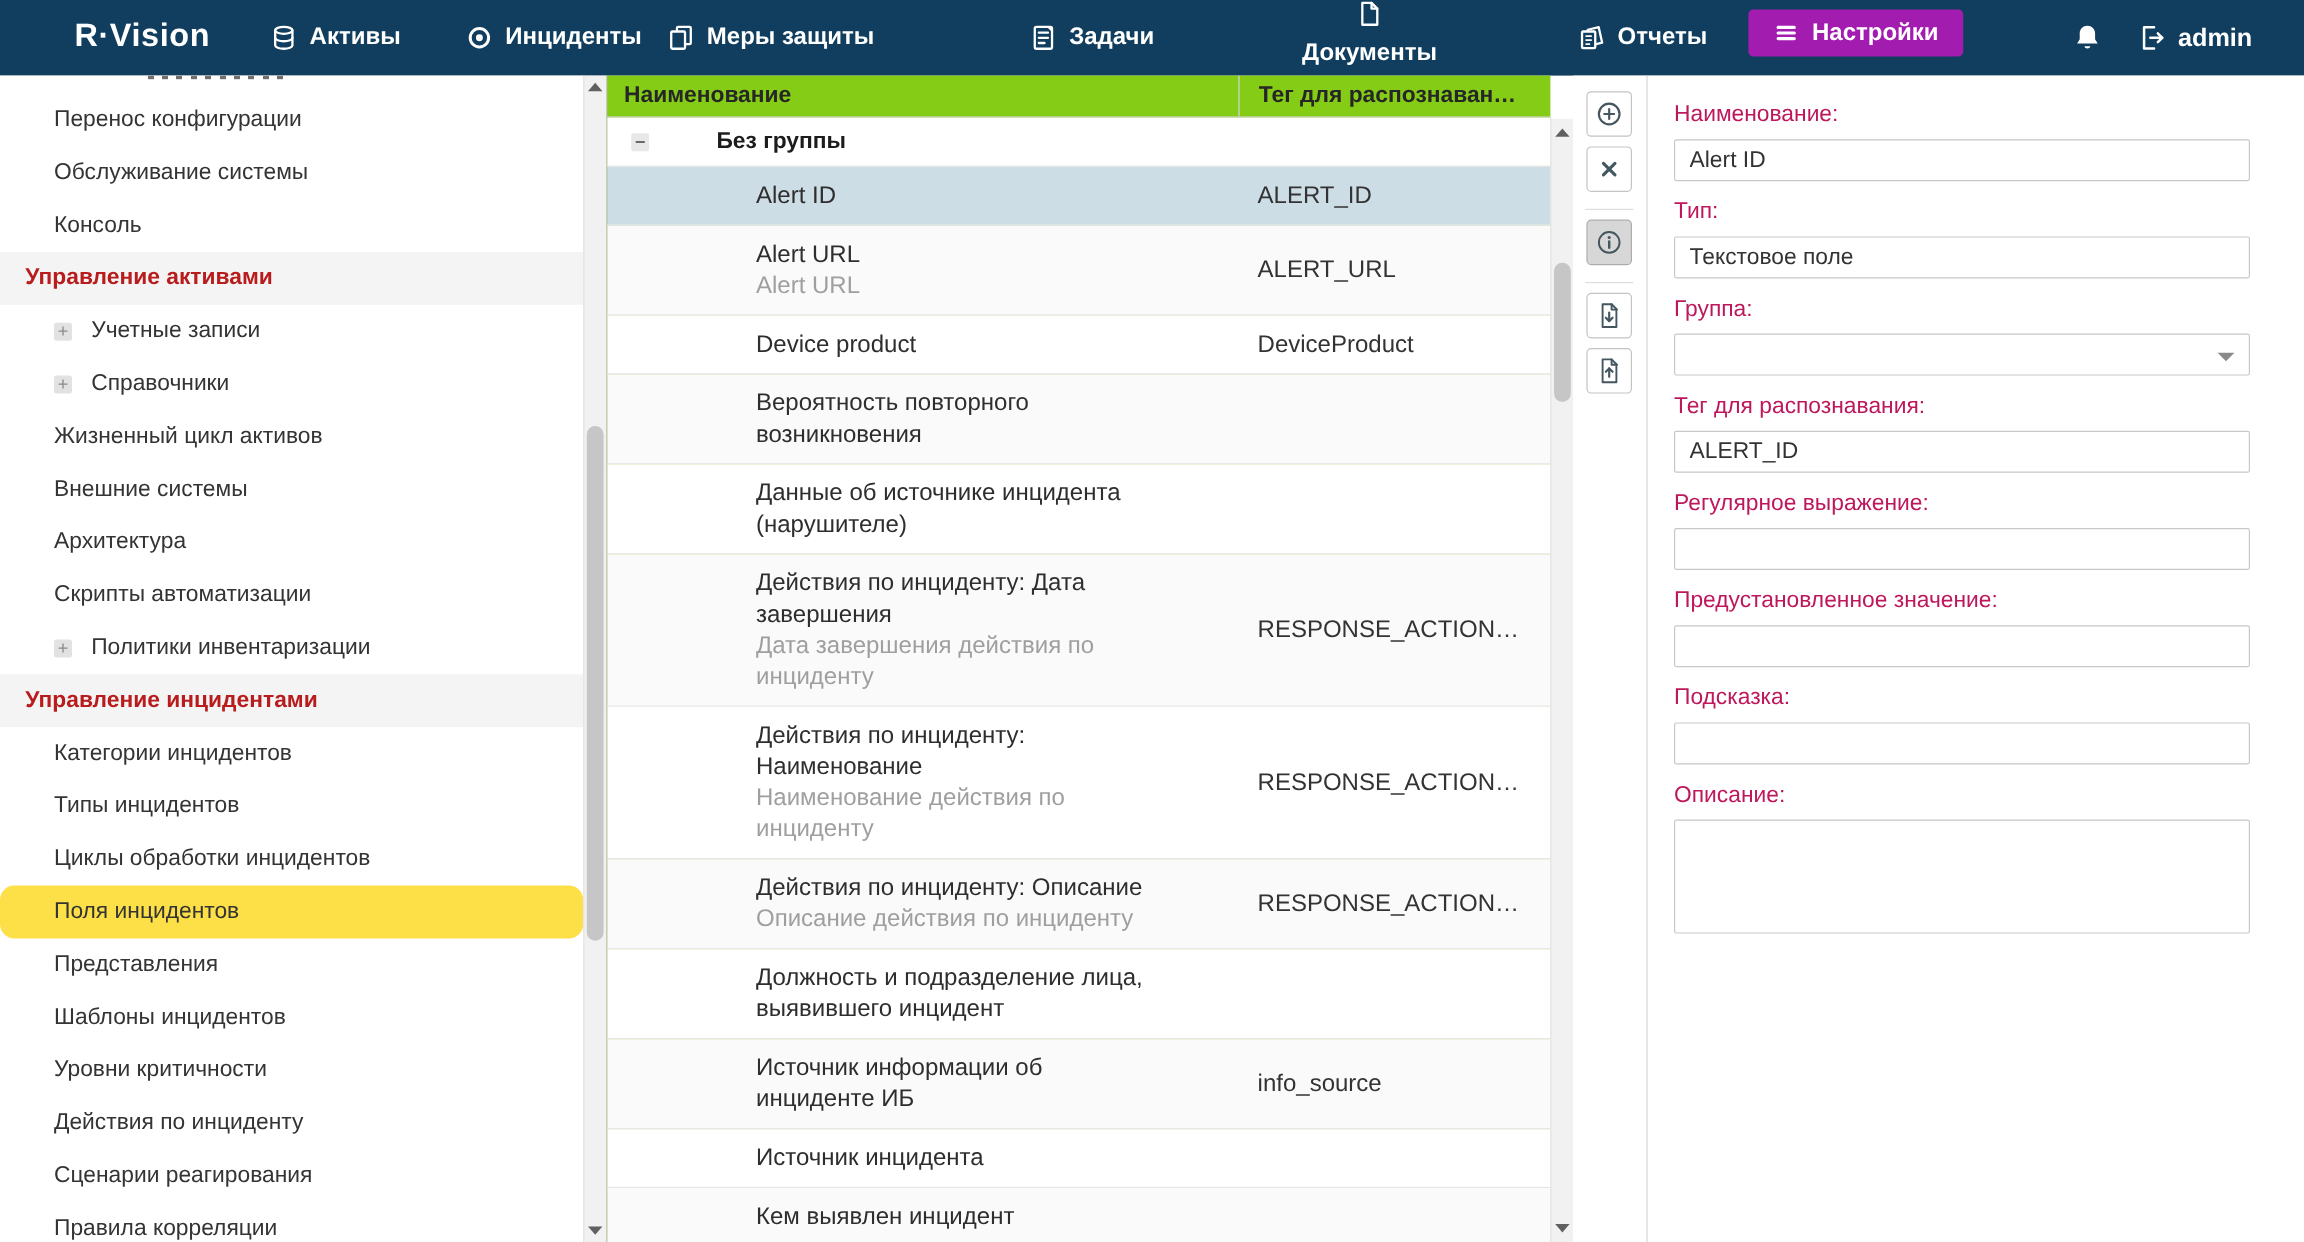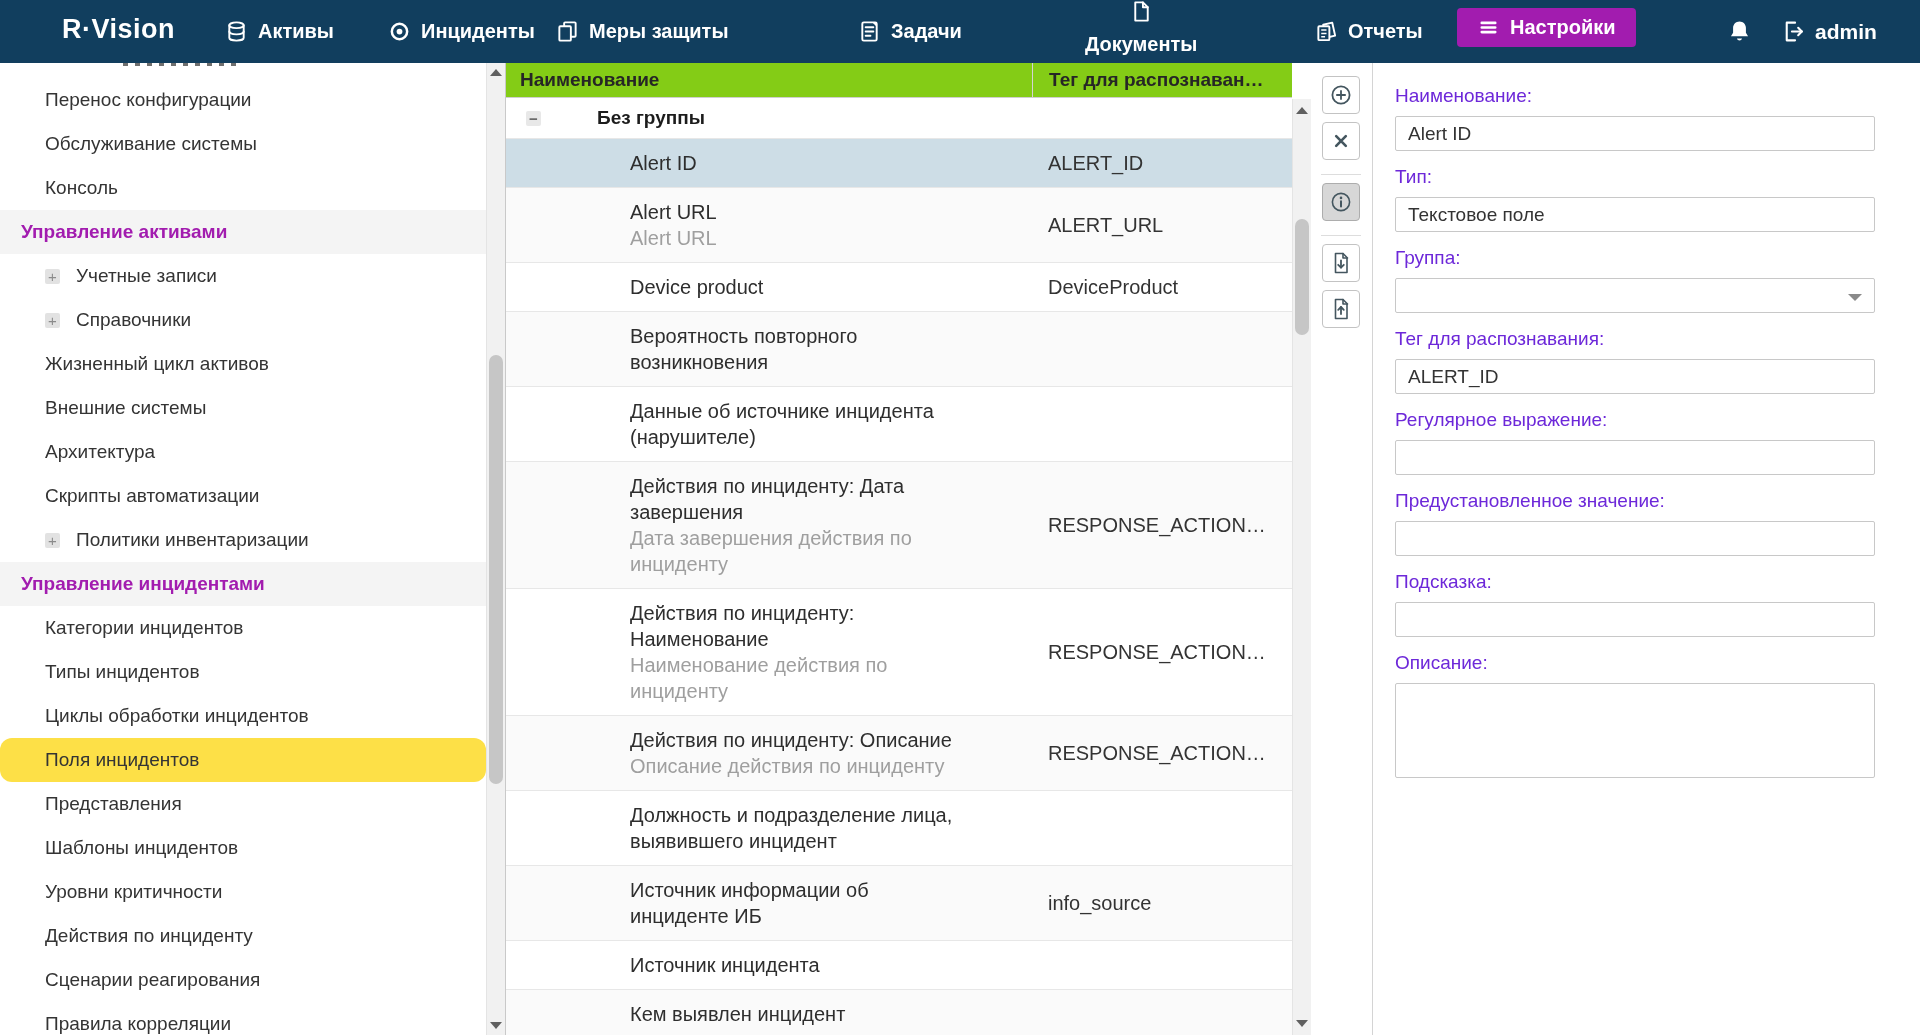--- a/index.html
+++ b/index.html
@@ -28,21 +28,21 @@
   #panel { position:absolute; left:1372px; top:0; width:548px; height:100%; background:#fff;
            border-left:1px solid #d4d4d4; padding:23px 46px 0 22px; }
   
   .sb-sliver { position:relative; height:15px; }
   .sb-sliver .frag { position:absolute; left:123px; top:0; width:116px; height:3px;
     background:repeating-linear-gradient(90deg,#6f6f6f 0 5px, transparent 5px 12px); }
   .sb-item { height:44px; display:flex; align-items:center; padding-left:45px;
              font-size:19px; color:#343434; cursor:pointer; white-space:nowrap; }
   .sb-item.selected { background:#fde047;border-radius:12px; }
   .sb-section { height:44px; display:flex; align-items:center; padding-left:21px;
-                font-size:19px; font-weight:bold; color:#a21caf; background:#f4f4f4; }
+                font-size:19px; font-weight:bold; color:#b91c1c; background:#f4f4f4; }
   .plusbox { width:15px; height:15px; margin-right:16px; background:#e2e2e2; border-radius:2px;
              display:flex; align-items:center; justify-content:center;
              color:#8b8b8b; font-size:15px; line-height:15px; flex:0 0 auto; }
   
   .thead { height:35px; display:flex; border-bottom:1px solid #cfcfcf; font-size:19px; font-weight:bold; color:#262626; }
   .thead .c1 { width:526px; display:flex; align-items:center; padding-left:14px; }
   .thead .c2 { flex:1; display:flex; align-items:center; padding-left:16px; border-left:1px solid #d4d4d4;
                overflow:hidden; white-space:nowrap; text-overflow:ellipsis; }
   .group-row { height:41px; display:flex; align-items:center; border-bottom:1px solid #e7e7e7;
                font-size:19px; font-weight:bold; color:#1c1c1c; background:#fff; cursor:pointer; }
@@ -66,21 +66,21 @@
     border-left:6px solid transparent; border-right:6px solid transparent; border-top:7px solid #606060; }
   .thumb { position:absolute; left:2px; width:14px; background:#c6c6c6; border-radius:7px; cursor:pointer; }
   
   .tb-btn { width:38px; height:38px; margin:8px 0 0 11px; background:#fff; border:1px solid #c3c3c3;
             border-radius:4px; display:flex; align-items:center; justify-content:center; cursor:pointer; }
   .tb-btn:first-child { margin-top:13px; }
   .tb-btn.active { background:#d7d7d7; border-color:#adadad; }
   .tb-sep { width:40px; height:1px; background:#ddd; margin:14px 0 6px 10px; }
   
   .field { margin-bottom:16px; }
-  .field label { display:block; font-size:19px; line-height:20px; color:#6d28d9; margin-bottom:10px; }
+  .field label { display:block; font-size:19px; line-height:20px; color:#be185d; margin-bottom:10px; }
   .field input { width:480px; height:35px; border:1px solid #c8c8c8; border-radius:2px;
                  padding:0 12px; font-size:19px; color:#333; font-family:"Liberation Sans",sans-serif; outline:none; }
   .field textarea { width:480px; height:95px; border:1px solid #c8c8c8; border-radius:2px; resize:none;
                     padding:8px 12px; font-size:19px; color:#333; font-family:"Liberation Sans",sans-serif; outline:none; }
   .field .select { position:relative; width:480px; height:35px; border:1px solid #c8c8c8; border-radius:2px;
                    background:#fff; cursor:pointer; font-size:19px; color:#333; display:flex; align-items:center; padding:0 30px 0 12px; }
   .field .select .caret { position:absolute; right:12px; top:15px; width:0; height:0;
     border-left:7px solid transparent; border-right:7px solid transparent; border-top:7px solid #8a8a8a; }
 </style>
 </head>

